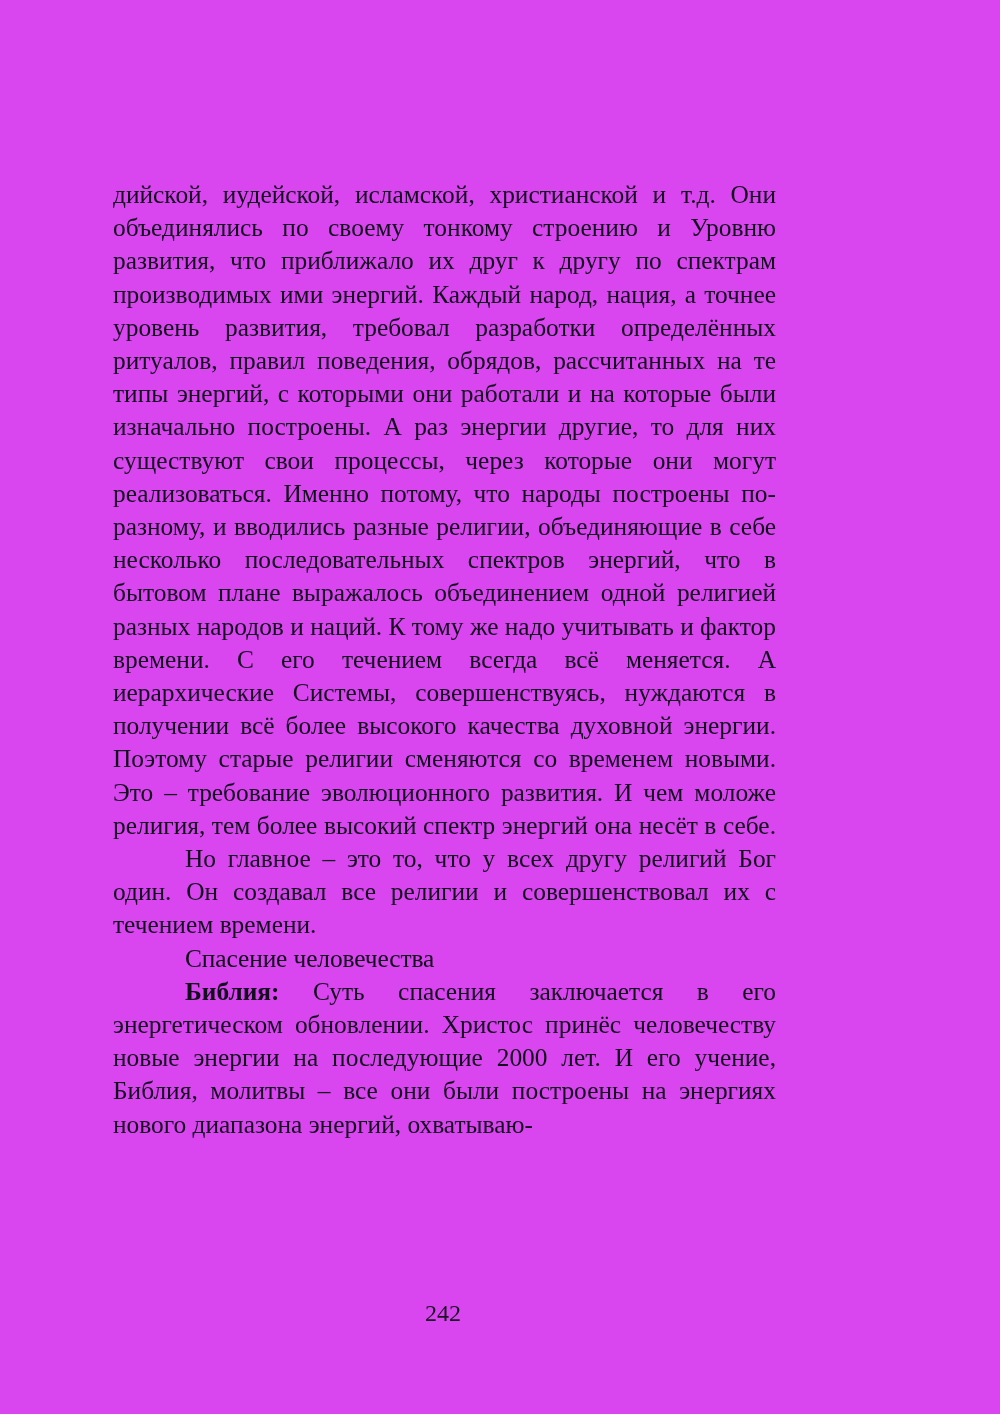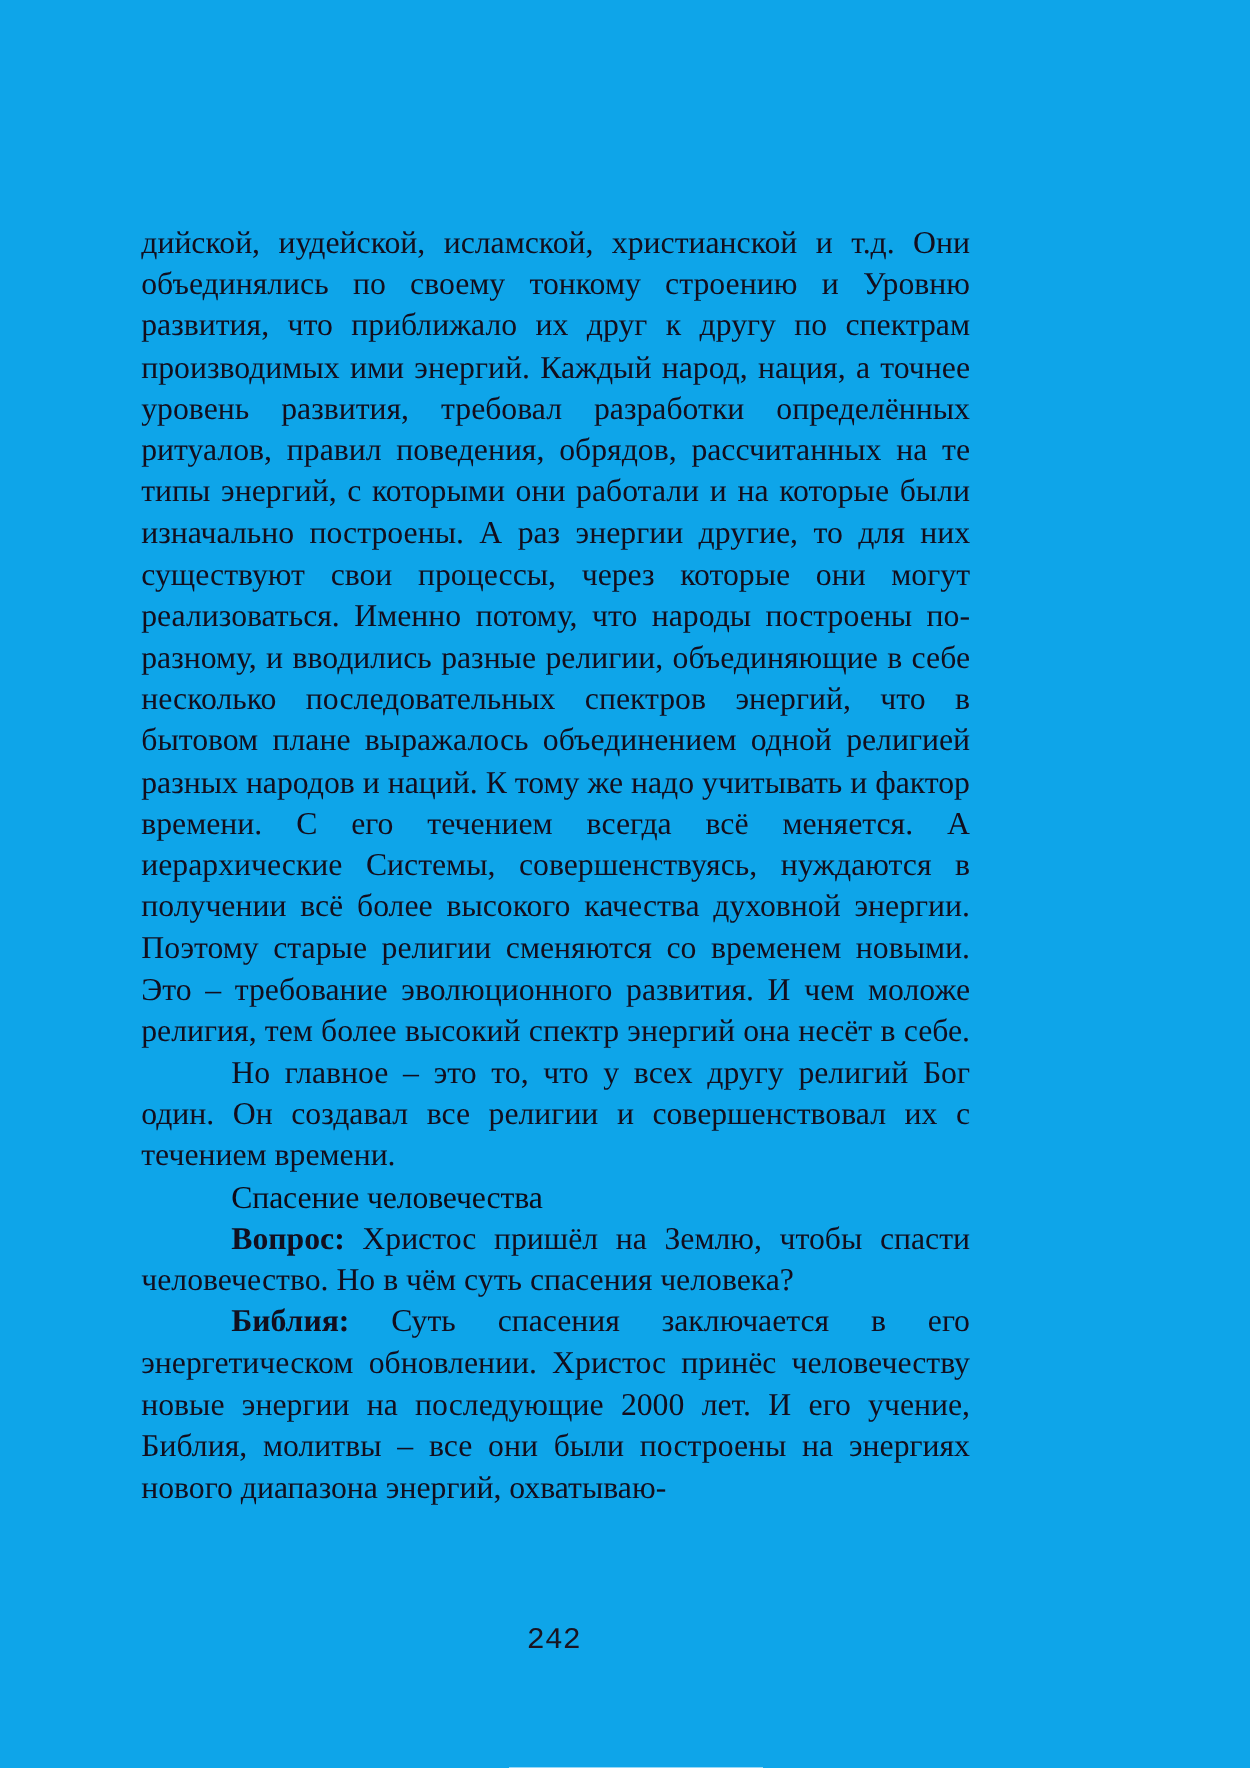--- a/index.html
+++ b/index.html
@@ -5,21 +5,21 @@
   html, body {
     margin: 0;
     padding: 0;
     background: #ffffff;
   }
   .page {
     position: relative;
     width: 1000px;
     height: 1414px;
     margin: 0 auto;
-    background: #0ea5e9;
+    background: #d946ef;
     overflow: hidden;
     font-family: "Liberation Serif", "DejaVu Serif", serif;
     color: #100d1c;
   }
   .textblock {
     position: absolute;
     left: 113px;
     top: 178px;
     width: 663px;
   }
@@ -60,21 +60,21 @@
     font-weight: bold;
   }
   .pagenum {
     position: absolute;
     top: 1298px;
     left: 0;
     width: 886px;
     text-align: center;
     font-size: 24px;
     line-height: 30px;
-    font-family: Liberation Mono, monospace;
+    font-family: Liberation Serif, serif;
     color: #191421;
   }
   .qa-block p.para {
     text-indent: 72px;
   }
 </style>
 </head>
 <body>
 
 <div class="page">
@@ -82,21 +82,20 @@
   <div class="textblock">
 
     <p class="para cont stretch-last">дийской, иудейской, исламской, христианской и т.д. Они объединялись по своему тонкому строению и Уровню развития, что приближало их друг к другу по спектрам производимых ими энергий. Каждый народ, нация, а точнее уровень развития, требовал разработки определённых ритуалов, правил поведения, обрядов, рассчитанных на те типы энергий, с которыми они работали и на которые были изначально построены. А раз энергии другие, то для них существуют свои процессы, через которые они могут реализоваться. Именно потому, что народы построены по-разному, и вводились разные религии, объединяющие в себе несколько последовательных спектров энергий, что в бытовом плане выражалось объединением одной религией разных народов и наций. К тому же надо учитывать и фактор времени. С его течением всегда всё меняется. А иерархические Системы, совершенствуясь, нуждаются в получении всё более высокого качества духовной энергии. Поэтому старые религии сменяются со временем новыми. Это – требование эволюционного развития. И чем моложе религия, тем более высокий спектр энергий она несёт в себе.</p>
 
     <p class="para indent">Но главное – это то, что у всех другу религий Бог один. Он создавал все религии и совершенствовал их с течением времени.</p>
 
     <h2 class="section-heading">Спасение человечества</h2>
 
     <div class="qa-block">
 
-      <p class="para"><span class="lbl">Вопрос:</span><span> Христос пришёл на Землю, чтобы спасти человечество. Но в чём суть спасения человека?</span></p>
 
       <p class="para"><span class="lbl">Библия:</span><span> Суть спасения заключается в его энергетическом обновлении. Христос принёс человечеству новые энергии на последующие 2000 лет. И его учение, Библия, молитвы – все они были построены на энергиях нового диапазона энергий, охватываю-</span></p>
 
     </div>
 
   </div>
 
   <div class="pagenum">242</div>
 
 </div>

